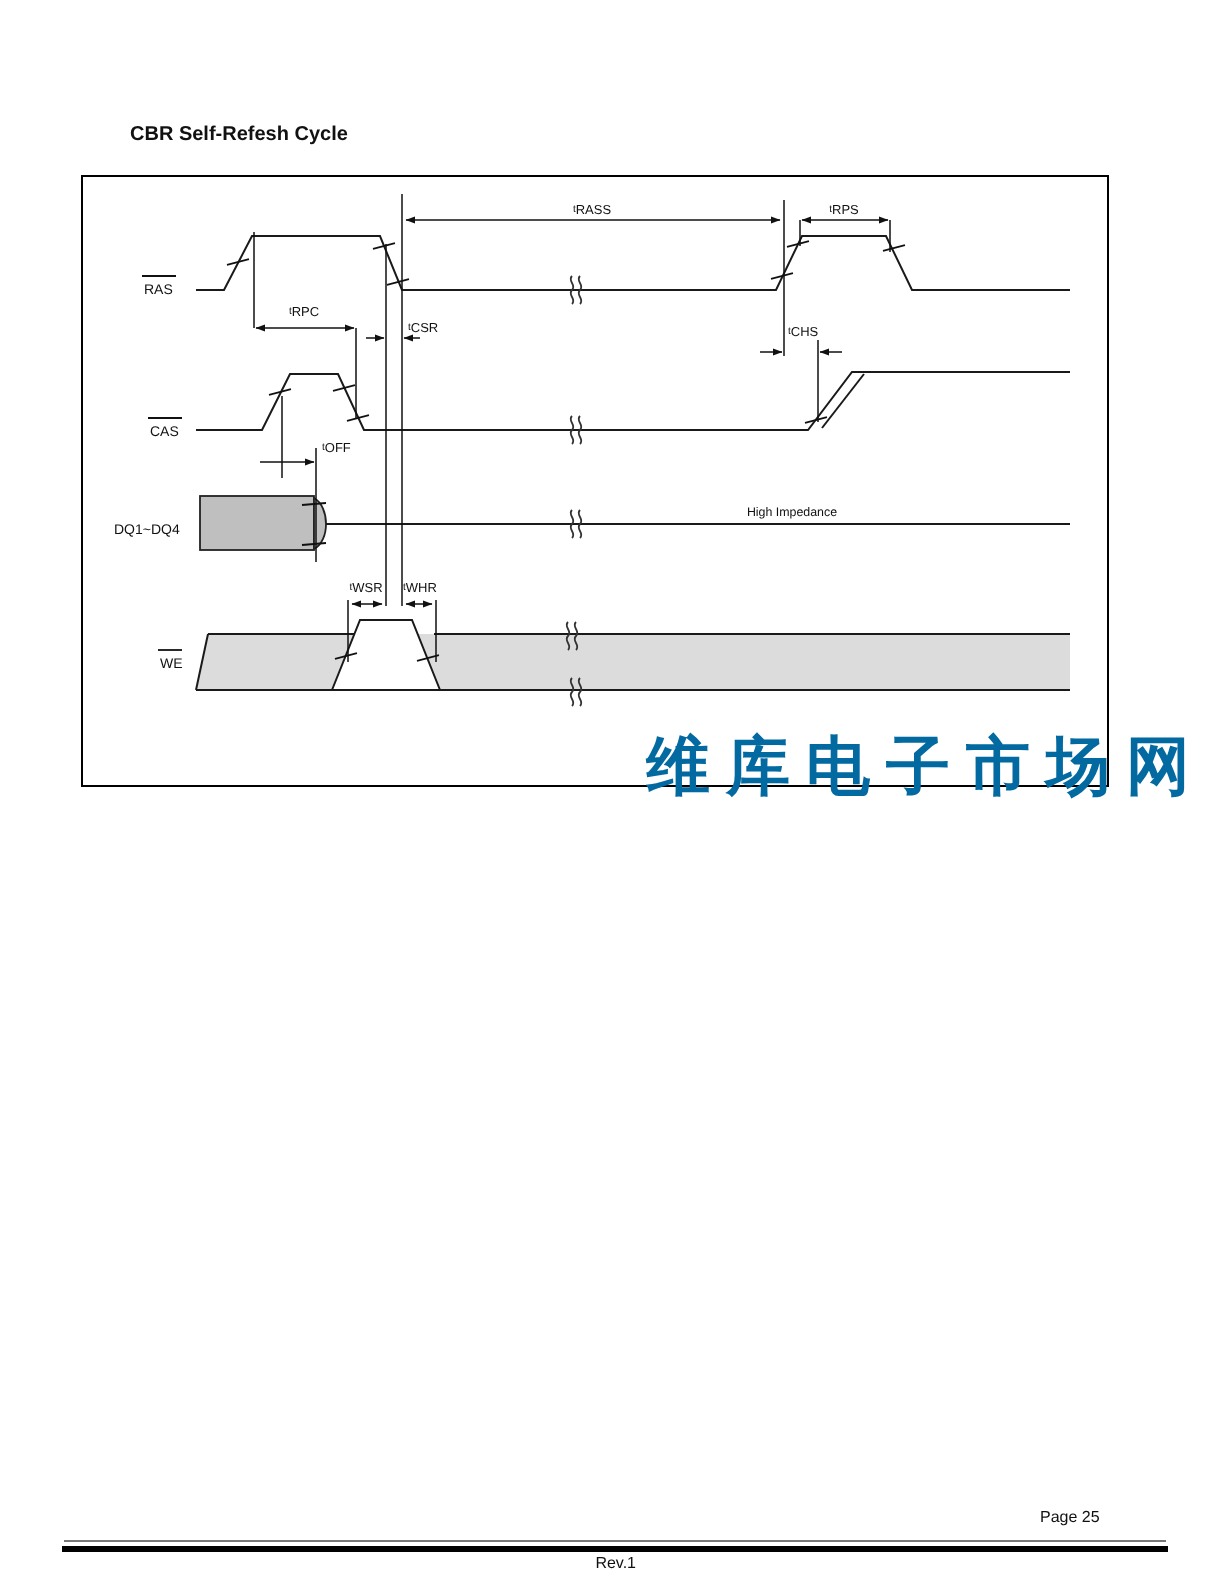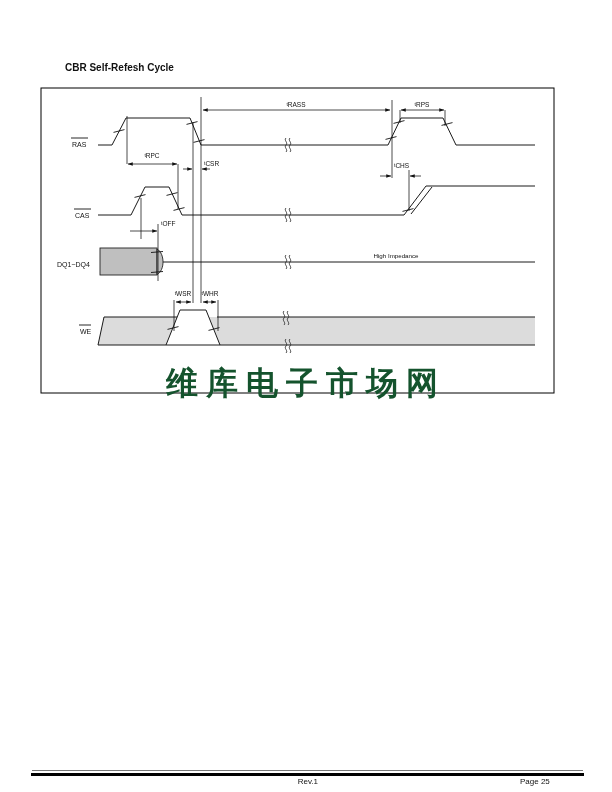--- a/index.html
+++ b/index.html
@@ -1,26 +1,26 @@
 <!DOCTYPE html>
 <html><head>
 <meta charset="utf-8">
 <style>
   html,body{margin:0;padding:0;background:#ffffff;}
   #page{position:relative;width:612px;height:792px;background:#ffffff;overflow:hidden;
         font-family:"Liberation Sans",sans-serif;color:#111;}
   #title{position:absolute;left:25px;top:62px;font-size:10px;font-weight:bold;letter-spacing:0px;margin-left:40px;}
   #diagram-svg{position:absolute;left:0;top:0;}
-  #watermark{position:absolute;left:9px;top:362px;width:594px;text-align:center;
-             font-size:32px;letter-spacing:8px;color:#14532d;font-weight:bold;
+  #watermark{position:absolute;left:9px;top:362px;width:594px;text-align:right;
+             font-size:32px;letter-spacing:8px;color:#0369a1;font-weight:bold;
              font-family:Liberation Serif, serif;user-select:none;}
   .rule-thin{position:absolute;left:32px;top:770px;width:551px;height:1px;background:#777;}
   .rule-thick{position:absolute;left:31px;top:773px;width:553px;height:3px;background:#000;}
   #footer-rev{position:absolute;left:262px;top:777px;width:56px;text-align:right;font-size:8px;}
-  #footer-page{position:absolute;left:479px;top:777px;font-size:8px;padding-left:41px;}
+  #footer-page{position:absolute;left:479px;top:754px;font-size:8px;padding-left:41px;}
   svg text{font-family:"Liberation Sans",sans-serif;fill:#111;}
   .sig-label{font-size:7px;}
   .t-label{font-size:6.5px;}
   .hiz-label{font-size:6.2px;}
 </style>
 </head>
 <body>
 
 <div id="page">
 

